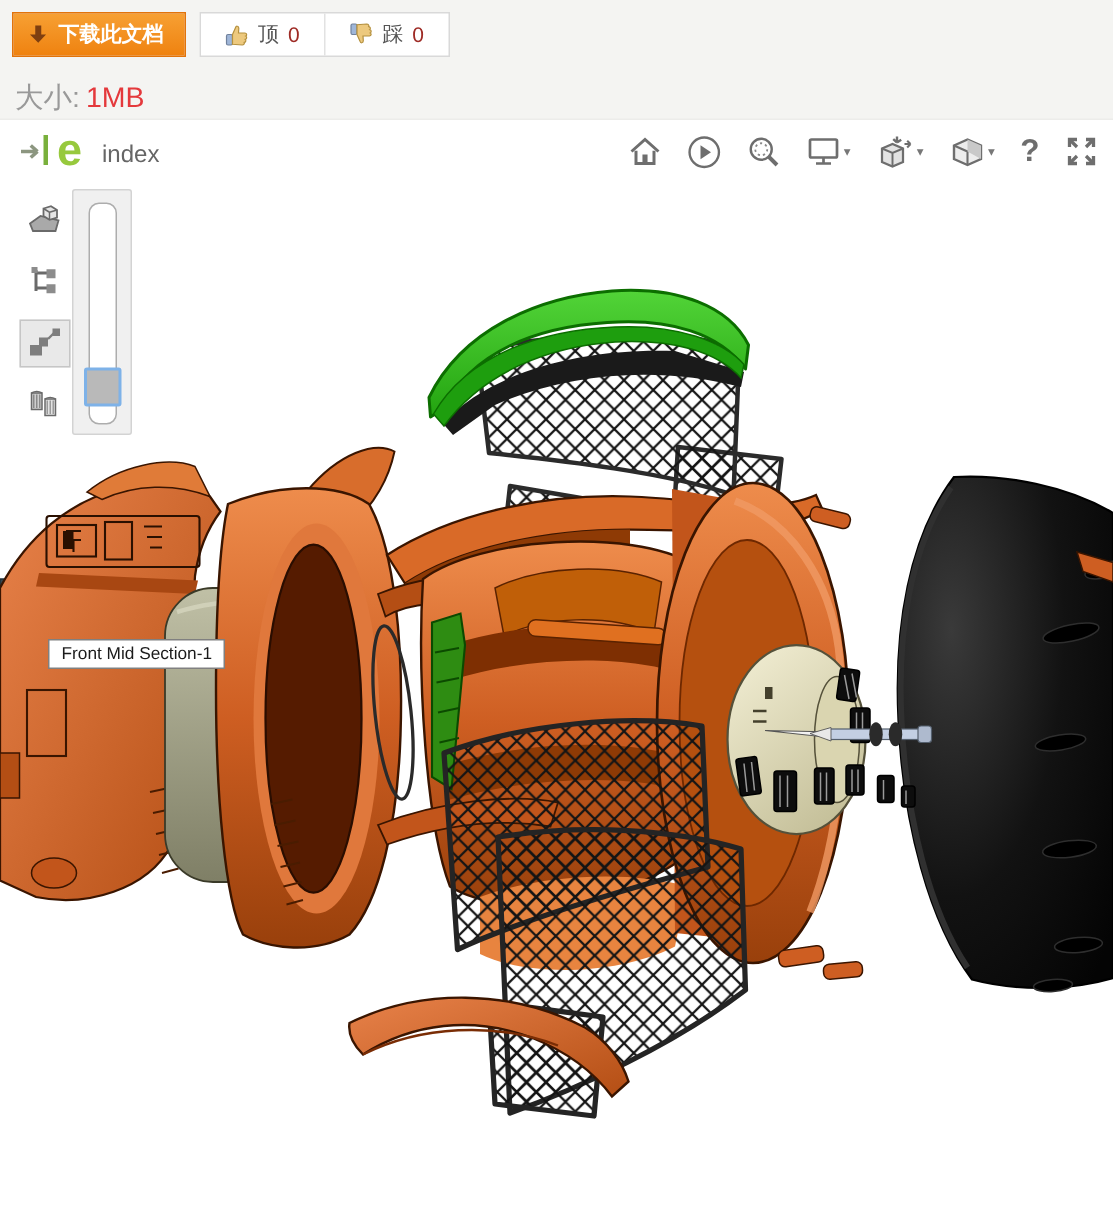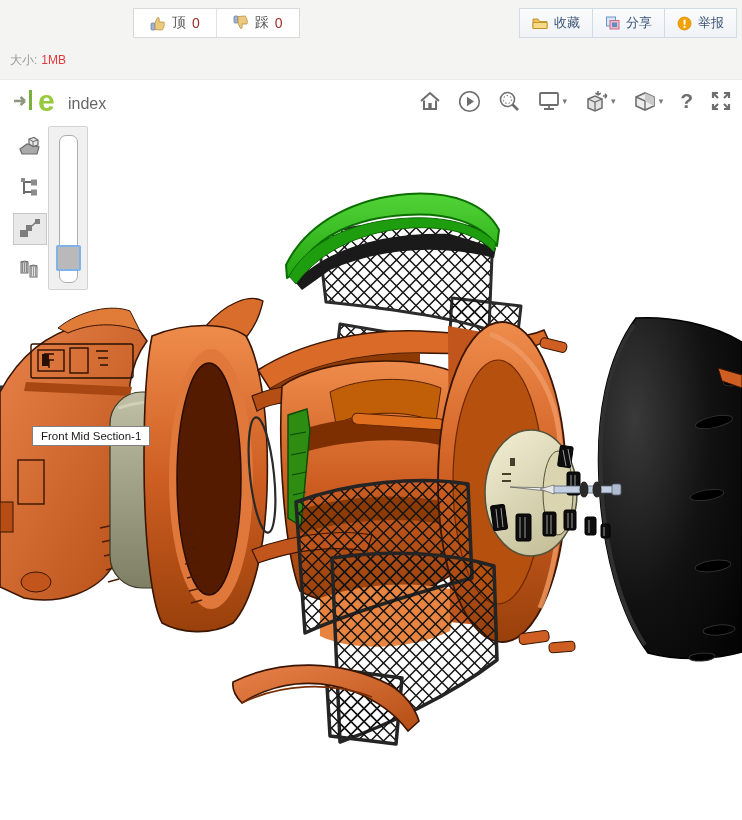--- a/index.html
+++ b/index.html
@@ -24,21 +24,21 @@
     background:#fff;border:1px solid #D9D9D9;}
   .vote-btn{display:flex;align-items:center;gap:6px;padding:0 16px;font-size:14px;
     color:#555;cursor:pointer;}
   .vote-btn + .vote-btn{border-left:1px solid #E2E2E2;}
   .vote-count{color:var(--count-red);font-size:14px;}
   .action-group{position:absolute;right:5px;top:8px;height:30px;display:flex;
     background:linear-gradient(#FBFCFD,#EFF2F7);border:1px solid #D2DAE6;}
   .action-btn{display:flex;align-items:center;gap:6px;padding:0 12px;font-size:13px;
     color:#3B5475;cursor:pointer;}
   .action-btn + .action-btn{border-left:1px solid #D2DAE6;}
-  .size-line{position:absolute;left:10px;top:52px;font-size:12px;color:#999;}
+  .size-line{position:absolute;left:10px;top:52px;font-size:19px;color:#999;}
   .size-line b{color:var(--size-red);font-weight:normal;margin-left:4px;}
 
   
   .viewer{position:absolute;left:0;top:81px;width:742px;height:739px;background:#fff;}
   .logo{position:absolute;left:12px;top:7px;display:flex;align-items:flex-end;}
   .logo-e{font-size:30px;line-height:22px;font-weight:bold;color:var(--logo-green);}
   .docname{position:absolute;left:68px;top:14px;font-size:16px;color:#666;}
   .toolbar{position:absolute;right:10px;top:8px;display:flex;align-items:center;gap:17px;}
   .tbtn{display:flex;align-items:center;gap:2px;cursor:pointer;}
   .caret{font-size:9px;color:#777;line-height:1;}
@@ -61,65 +61,46 @@
   .scene{position:absolute;left:0;top:49px;width:742px;height:690px;}
   .tooltip{position:absolute;left:32px;top:345px;background:#fff;border:1px solid #808080;
     padding:3px 8px;font-size:11.5px;color:#1A1A1A;white-space:nowrap;z-index:5;}
 </style>
 </head>
 <body>
 
 <div id="page">
 
   <div class="topbar">
+    <div class="dl-btn">
+      <svg width="13" height="14" viewBox="0 0 13 14">
+        <path d="M4.5,1 h4 v6 h3.2 L6.5,12.5 L1,7 h3.5 Z" fill="#7F3F10"></path>
+      </svg>
+      <span>下载此文档</span>
+    </div>
 
     <div class="vote-group">
       <div class="vote-btn">
         <svg width="16" height="16" viewBox="0 0 16 16">
           <rect x="1" y="8" width="4" height="7" rx="1" fill="#9FB6D8" stroke="#70819C" stroke-width="0.8"></rect>
           <path d="M5,8 L7,3.5 C7.3,2 9.2,2.2 9.2,3.8 L9,7 L13.3,7 C14.6,7 14.8,8.6 13.8,9 C14.8,9.5 14.6,11 13.5,11.2 C14.3,11.9 13.8,13.2 12.8,13.3 C13.2,14.2 12.5,15 11.5,15 L5,14.5 Z" fill="#EDC97E" stroke="#B5913F" stroke-width="0.8"></path>
         </svg>
         <span>顶</span>
         <span class="vote-count">0</span>
       </div>
       <div class="vote-btn">
         <svg width="16" height="16" viewBox="0 0 16 16">
           <rect x="1" y="1" width="4" height="7" rx="1" fill="#9FB6D8" stroke="#70819C" stroke-width="0.8"></rect>
           <path d="M5,8 L7,12.5 C7.3,14 9.2,13.8 9.2,12.2 L9,9 L13.3,9 C14.6,9 14.8,7.4 13.8,7 C14.8,6.5 14.6,5 13.5,4.8 C14.3,4.1 13.8,2.8 12.8,2.7 C13.2,1.8 12.5,1 11.5,1 L5,1.5 Z" fill="#EDC97E" stroke="#B5913F" stroke-width="0.8"></path>
         </svg>
         <span>踩</span>
         <span class="vote-count">0</span>
       </div>
     </div>
 
-    <div class="action-group">
-      <div class="action-btn">
-        <svg width="16" height="13" viewBox="0 0 16 13">
-          <path d="M1,3 L1,11.5 L15,11.5 L15,4.5 L7.5,4.5 L6,2 L1,2 Z" fill="#EEC257" stroke="#C08F23" stroke-width="0.9"></path>
-          <path d="M1,5.5 L15,5.5 L15,11.5 L1,11.5 Z" fill="#F7D98A" stroke="#C08F23" stroke-width="0.9"></path>
-        </svg>
-        <span>收藏</span>
-      </div>
-      <div class="action-btn">
-        <svg width="15" height="14" viewBox="0 0 15 14">
-          <rect x="1.5" y="1" width="9" height="9" fill="#D9E6F4" stroke="#6C96C8" stroke-width="1"></rect>
-          <rect x="5" y="4.5" width="9" height="8.5" fill="#EFB9CB" stroke="#C66F8E" stroke-width="1"></rect>
-          <rect x="7" y="6.5" width="5" height="4.5" fill="#5E8FC4"></rect>
-        </svg>
-        <span>分享</span>
-      </div>
-      <div class="action-btn">
-        <svg width="15" height="15" viewBox="0 0 15 15">
-          <circle cx="7.5" cy="7.5" r="6.5" fill="#F5A200" stroke="#D98C00" stroke-width="0.8"></circle>
-          <rect x="6.6" y="3.4" width="1.9" height="5.4" rx="0.9" fill="#fff"></rect>
-          <circle cx="7.55" cy="10.9" r="1.1" fill="#fff"></circle>
-        </svg>
-        <span>举报</span>
-      </div>
-    </div>
 
     <div class="size-line">
       <span>大小:</span><b>1MB</b>
     </div>
   </div>
 
   <div class="viewer">
 
     <div class="logo">
       <svg width="26" height="24" viewBox="0 0 26 24">

